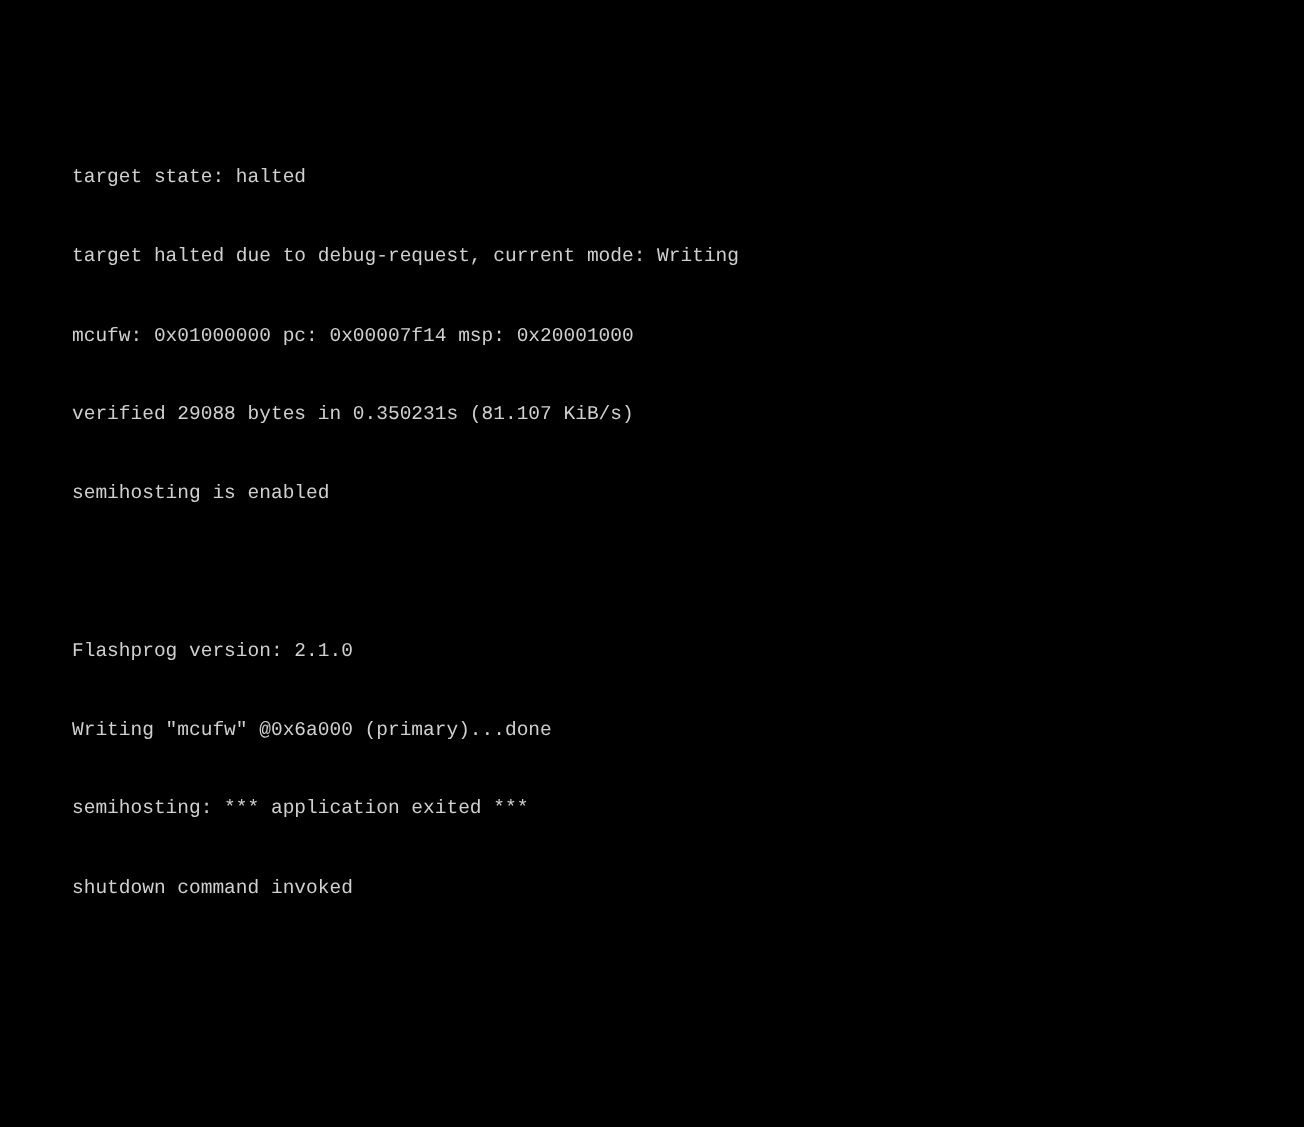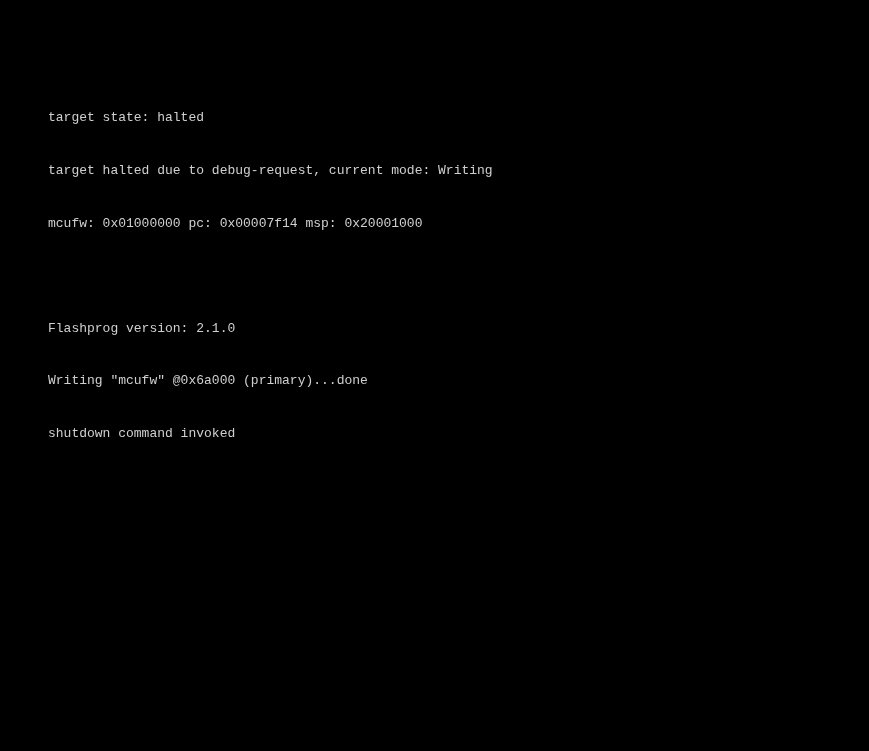--- a/index.html
+++ b/index.html
@@ -32,23 +32,26 @@
   </style>
 </head>
 <body>
 
 
 
 <div class="terminal">
   <span class="line">target state: halted</span>
   <span class="line">target halted due to debug-request, current mode: Writing</span>
   <span class="line">mcufw: 0x01000000 pc: 0x00007f14 msp: 0x20001000</span>
+  <span class="line">verified 29088 bytes in 0.350231s (81.107 KiB/s)</span>
+  <span class="line">semihosting is enabled</span>
   <span class="line"></span>
   <span class="line">Flashprog version: 2.1.0</span>
   <span class="line">Writing "mcufw" @0x6a000 (primary)...done</span>
+  <span class="line">semihosting: *** application exited ***</span>
   <span class="line">shutdown command invoked</span>
   
   
   
   
   
   
   
   
   

